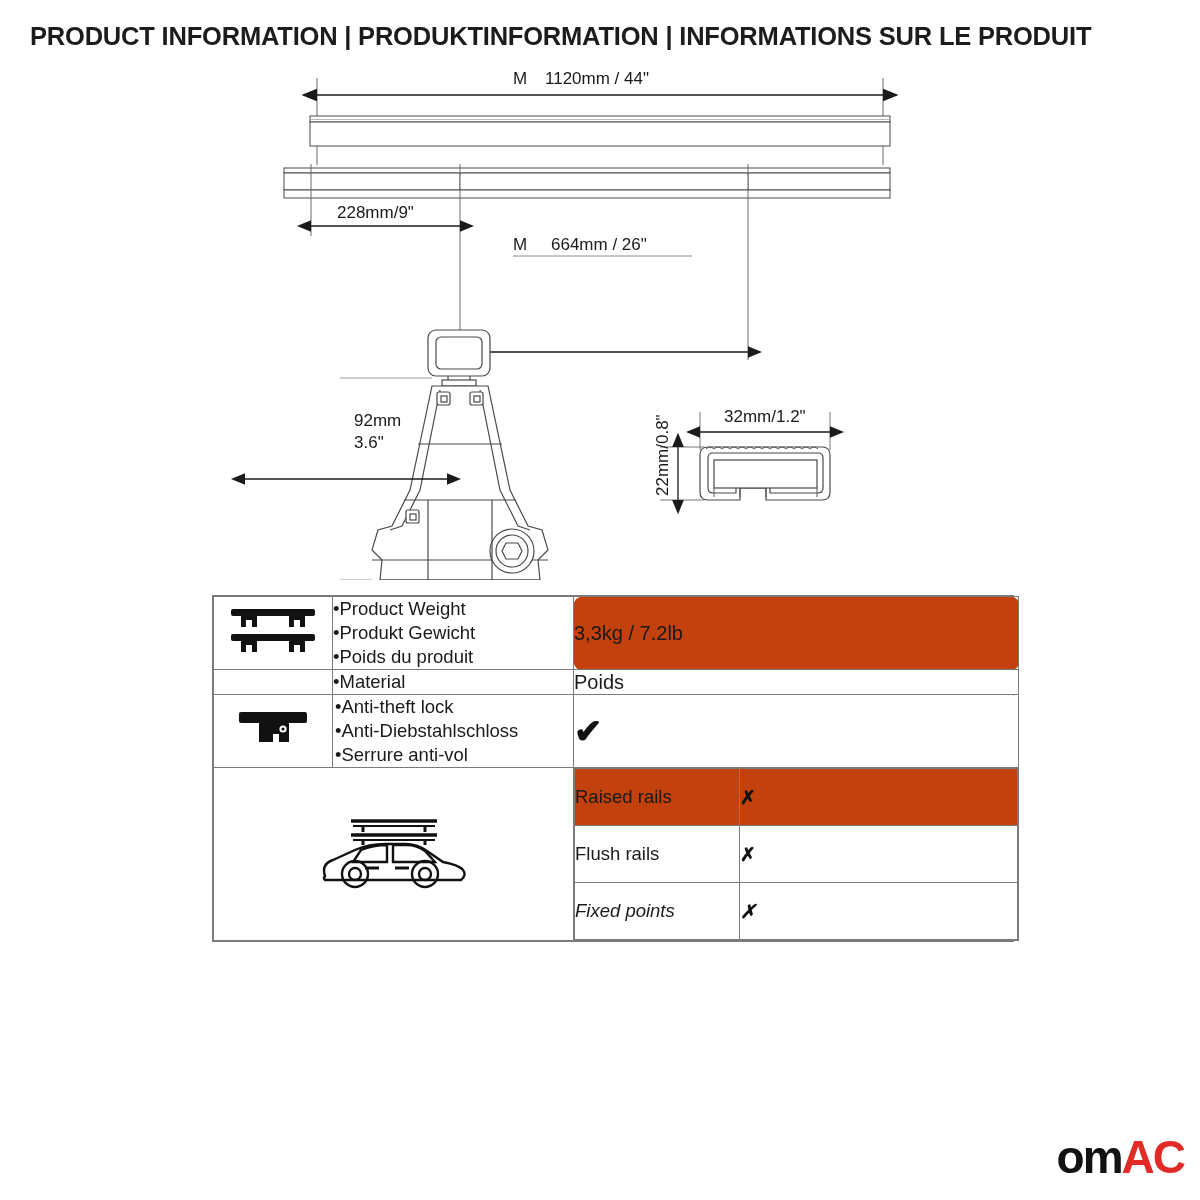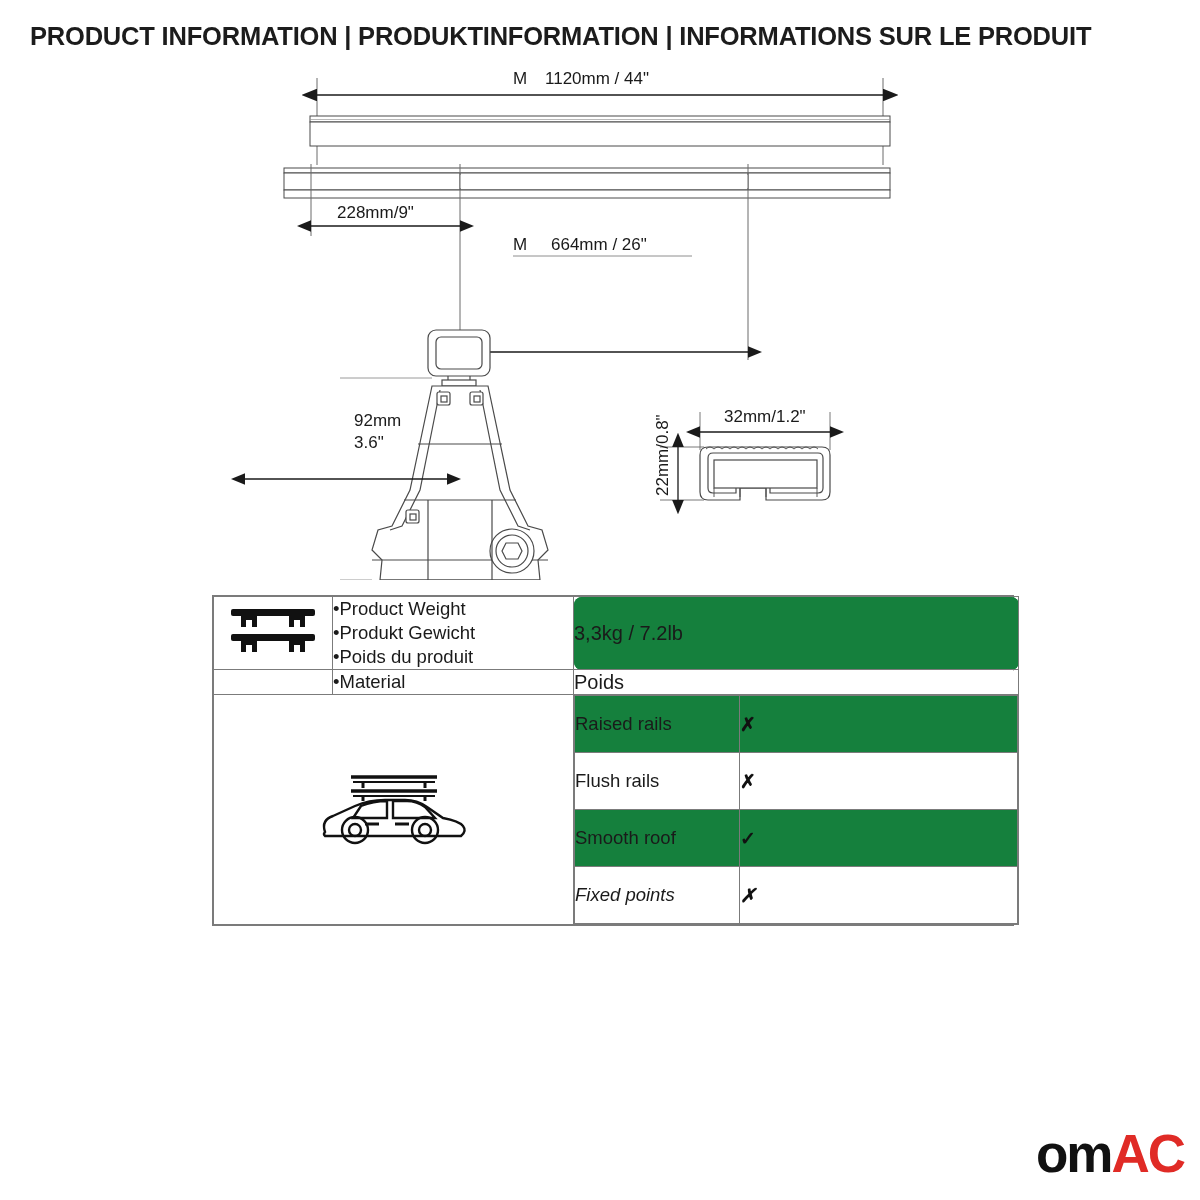--- a/index.html
+++ b/index.html
@@ -71,21 +71,21 @@
   }
   #spec-table td {
     border: 1.5px solid #7b7b7b;
     vertical-align: middle;
     padding: 0;
   }
   .col-icon { width: 118px; }
   .col-label { width: 240px; }
   .col-value { width: 444px; border-radius: 8px; }
 
-  .row-shade   { background: #15803d; }
+  .row-shade   { background: #c2410c; }
   .row-plain   { background: #ffffff; }
 
   .cell-icon {
     text-align: center;
     padding: 6px 0;
   }
   .cell-label {
     padding: 6px 4px 6px 10px;
     font-size: 18.5px;
     line-height: 1.30;
@@ -144,21 +144,21 @@
     text-align: left;
     color: #1a1a1a;
     white-space: nowrap;
   }
 
   
   #logo {
     position: absolute;
     right: 16px;
     bottom: 20px;
-    font-size: 53px;
+    font-size: 46px;
     font-weight: bold;
     letter-spacing: -2px;
     line-height: 1;
   }
   #logo .om { color: #111111; }
   #logo .ac { color: #e02b26; }
 </style>
 </head>
 <body>
 
@@ -320,20 +320,40 @@
 
     <tr>
       <td class="col-icon cell-icon row-plain"></td>
       <td class="col-label cell-label row-plain">
         <div>•Material</div>
       </td>
       <td class="col-value cell-value row-plain">Poids</td>
     </tr>
 
 
+    <tr>
+      <td class="col-icon cell-icon row-plain">
+        <svg width="80" height="50" viewBox="0 0 80 50">
+          <g fill="#111111">
+            <rect x="6" y="8" width="68" height="11" rx="2"></rect>
+            <path d="M26,19 L56,19 L56,38 L46,38 L46,30 L40,30 L40,38 L26,38 Z"></path>
+            <circle cx="50" cy="25" r="3.6" fill="#ffffff"></circle>
+            <circle cx="50" cy="25" r="1.6" fill="#111111"></circle>
+          </g>
+        </svg>
+      </td>
+      <td class="col-label cell-label row-plain">
+        <div class="lead">•Anti-theft lock</div>
+        <div class="lead">•Anti-Diebstahlschloss</div>
+        <div class="lead">•Serrure anti-vol</div>
+      </td>
+      <td class="col-value cell-value row-plain">
+        <span class="mark">✔</span>
+      </td>
+    </tr>
 
     <tr>
       <td class="row-plain compat-cell" colspan="2">
         <svg width="170" height="80" viewBox="0 0 170 80">
           <g fill="none" stroke="#111111" stroke-width="2.4">
 
             <path d="M42,9 L128,9" stroke-width="3.4"></path>
             <path d="M44,14 L126,14" stroke-width="2"></path>
             <path d="M42,23 L128,23" stroke-width="3.4"></path>
             <path d="M44,28 L126,28" stroke-width="2"></path>
@@ -357,24 +377,20 @@
         <table class="subtable">
           <tbody>
                 <tr class="row-shade">
             <td class="st-name">Raised rails</td>
             <td class="st-mark">✗</td>
           </tr>
           <tr class="row-plain">
             <td class="st-name">Flush rails</td>
             <td class="st-mark">✗</td>
           </tr>
-          <tr class="row-shade">
-            <td class="st-name">Smooth roof</td>
-            <td class="st-mark">✓</td>
-          </tr>
           <tr class="row-plain">
             <td class="st-name">Fixed points</td>
             <td class="st-mark">✗</td>
           </tr>
         </tbody>
             </table>
       </td>
     </tr>
   </tbody>
     </table>

